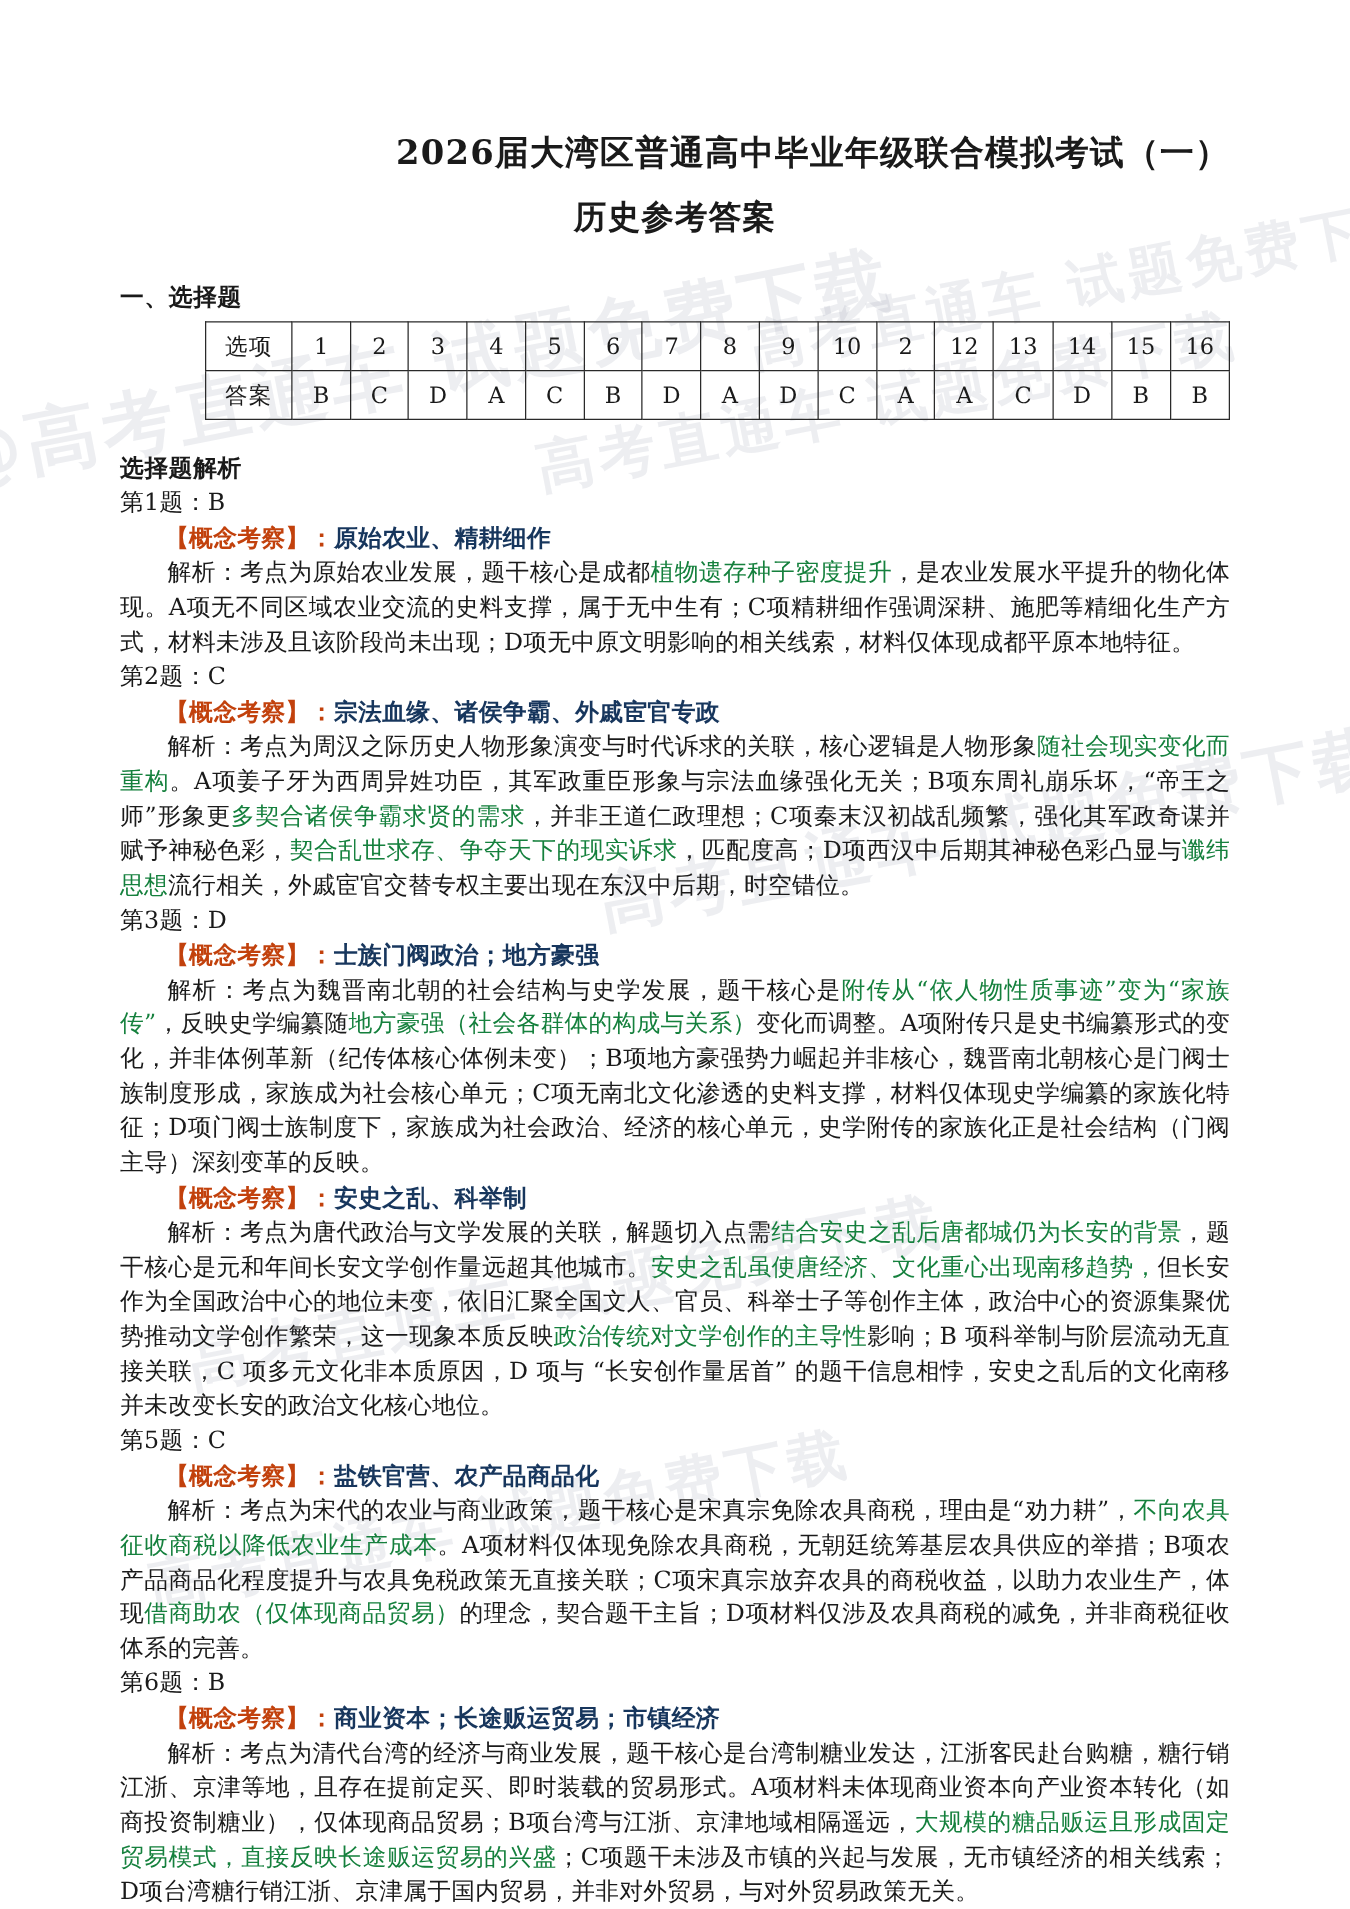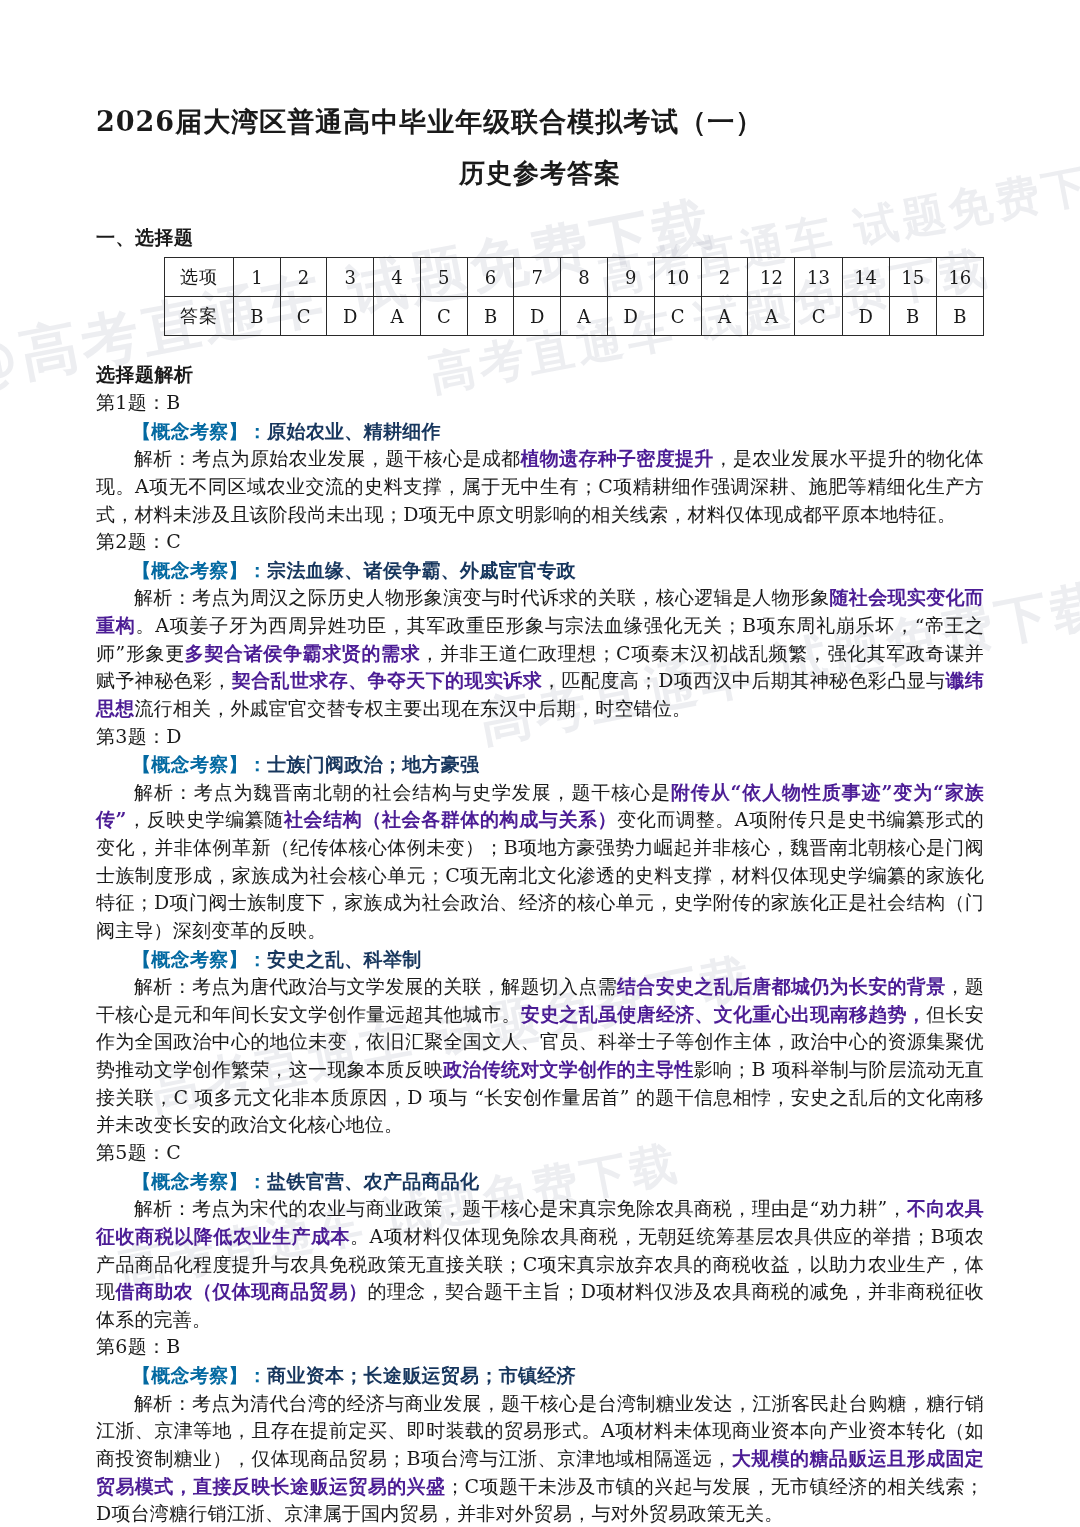--- a/index.html
+++ b/index.html
@@ -37,21 +37,21 @@
   
   #page {
     position: relative;
     z-index: 2;
     padding: 0 96px;
     box-sizing: border-box;
     width: 1080px;
   }
 
   .doc-title {
-    text-align: left;
+    text-align: right;
     font-size: 27px;
     font-weight: 700;
     letter-spacing: 1px;
     margin-top: 104px;
     font-family: "DejaVu Serif", "Liberation Serif", serif;
   }
   .doc-subtitle {
     text-align: center;
     font-size: 26px;
     font-weight: 700;
@@ -109,33 +109,33 @@
   }
   .concept-line {
     font-size: 19px;
     font-weight: 700;
     color: #17365d;
     line-height: 1.5;
     margin: 0;
     padding-left: 36px;
     letter-spacing: 0.3px;
   }
-  .concept-line .concept-tag { color: #0369a1; margin-top: 28px; }
+  .concept-line .concept-tag { color: #c2410c; margin-top: 28px; }
   .analysis {
     font-size: 19px;
     line-height: 1.455;
     margin: 0;
     text-align: justify;
     text-justify: inter-ideograph;
     text-indent: 38px;
     letter-spacing: 0.2px;
   }
   .hl {
-    color: #4c1d95;
-    font-weight: 700;
+    color: #15803d;
+    font-weight: 400;
   }
   .qblock { margin-bottom: 0px; }
 </style>
 </head>
 <body>
 
 <div id="watermark-layer">
     <div class="wm" style="left: -40px; top: 330px; font-size: 58px; transform: rotate(-11deg);">@高考直通车 试题免费下载</div>
     <div class="wm" style="left: 430px; top: 345px; font-size: 46px; transform: rotate(-11deg);">高考直通车 试题免费下载</div>
     <div class="wm" style="left: 480px; top: 690px; font-size: 52px; transform: rotate(-11deg);">高考直通车 试题免费下载</div>
@@ -206,21 +206,21 @@
         <p class="analysis"><span>解析：考点为原始农业发展，题干核心是成都</span><span class="hl">植物遗存种子密度提升</span><span>，是农业发展水平提升的物化体现。A项无不同区域农业交流的史料支撑，属于无中生有；C项精耕细作强调深耕、施肥等精细化生产方式，材料未涉及且该阶段尚未出现；D项无中原文明影响的相关线索，材料仅体现成都平原本地特征。</span></p>
       </div>
       <div class="qblock">
         <p class="q-line">第2题：C</p>
         <p class="concept-line"><span class="concept-tag">【概念考察】：</span><span>宗法血缘、诸侯争霸、外戚宦官专政</span></p>
         <p class="analysis"><span>解析：考点为周汉之际历史人物形象演变与时代诉求的关联，核心逻辑是人物形象</span><span class="hl">随社会现实变化而重构</span><span>。A项姜子牙为西周异姓功臣，其军政重臣形象与宗法血缘强化无关；B项东周礼崩乐坏，“帝王之师”形象更</span><span class="hl">多契合诸侯争霸求贤的需求</span><span>，并非王道仁政理想；C项秦末汉初战乱频繁，强化其军政奇谋并赋予神秘色彩，</span><span class="hl">契合乱世求存、争夺天下的现实诉求</span><span>，匹配度高；D项西汉中后期其神秘色彩凸显与</span><span class="hl">谶纬思想</span><span>流行相关，外戚宦官交替专权主要出现在东汉中后期，时空错位。</span></p>
       </div>
       <div class="qblock">
         <p class="q-line">第3题：D</p>
         <p class="concept-line"><span class="concept-tag">【概念考察】：</span><span>士族门阀政治；地方豪强</span></p>
-        <p class="analysis"><span>解析：考点为魏晋南北朝的社会结构与史学发展，题干核心是</span><span class="hl">附传从“依人物性质事迹”变为“家族传”</span><span>，反映史学编纂随</span><span class="hl">社会结构（社会各群体的构成与关系）</span><span>变化而调整。A项附传只是史书编纂形式的变化，并非体例革新（纪传体核心体例未变）；B项地方豪强势力崛起并非核心，魏晋南北朝核心是门阀士族制度形成，家族成为社会核心单元；C项无南北文化渗透的史料支撑，材料仅体现史学编纂的家族化特征；D项门阀士族制度下，家族成为社会政治、经济的核心单元，史学附传的家族化正是社会结构（门阀主导）深刻变革的反映。</span></p>
+        <p class="analysis"><span>解析：考点为魏晋南北朝的社会结构与史学发展，题干核心是</span><span class="hl">附传从“依人物性质事迹”变为“家族传”</span><span>，反映史学编纂随</span><span class="hl">地方豪强（社会各群体的构成与关系）</span><span>变化而调整。A项附传只是史书编纂形式的变化，并非体例革新（纪传体核心体例未变）；B项地方豪强势力崛起并非核心，魏晋南北朝核心是门阀士族制度形成，家族成为社会核心单元；C项无南北文化渗透的史料支撑，材料仅体现史学编纂的家族化特征；D项门阀士族制度下，家族成为社会政治、经济的核心单元，史学附传的家族化正是社会结构（门阀主导）深刻变革的反映。</span></p>
       </div>
       <div class="qblock">
         <p class="concept-line"><span class="concept-tag">【概念考察】：</span><span>安史之乱、科举制</span></p>
         <p class="analysis"><span>解析：考点为唐代政治与文学发展的关联，解题切入点需</span><span class="hl">结合安史之乱后唐都城仍为长安的背景</span><span>，题干核心是元和年间长安文学创作量远超其他城市。</span><span class="hl">安史之乱虽使唐经济、文化重心出现南移趋势，</span><span>但长安作为全国政治中心的地位未变，依旧汇聚全国文人、官员、科举士子等创作主体，政治中心的资源集聚优势推动文学创作繁荣，这一现象本质反映</span><span class="hl">政治传统对文学创作的主导性</span><span>影响；B 项科举制与阶层流动无直接关联，C 项多元文化非本质原因，D 项与 “长安创作量居首” 的题干信息相悖，安史之乱后的文化南移并未改变长安的政治文化核心地位。</span></p>
       </div>
       <div class="qblock">
         <p class="q-line">第5题：C</p>
         <p class="concept-line"><span class="concept-tag">【概念考察】：</span><span>盐铁官营、农产品商品化</span></p>
         <p class="analysis"><span>解析：考点为宋代的农业与商业政策，题干核心是宋真宗免除农具商税，理由是“劝力耕”，</span><span class="hl">不向农具征收商税以降低农业生产成本</span><span>。A项材料仅体现免除农具商税，无朝廷统筹基层农具供应的举措；B项农产品商品化程度提升与农具免税政策无直接关联；C项宋真宗放弃农具的商税收益，以助力农业生产，体现</span><span class="hl">借商助农（仅体现商品贸易）</span><span>的理念，契合题干主旨；D项材料仅涉及农具商税的减免，并非商税征收体系的完善。</span></p>
       </div>

